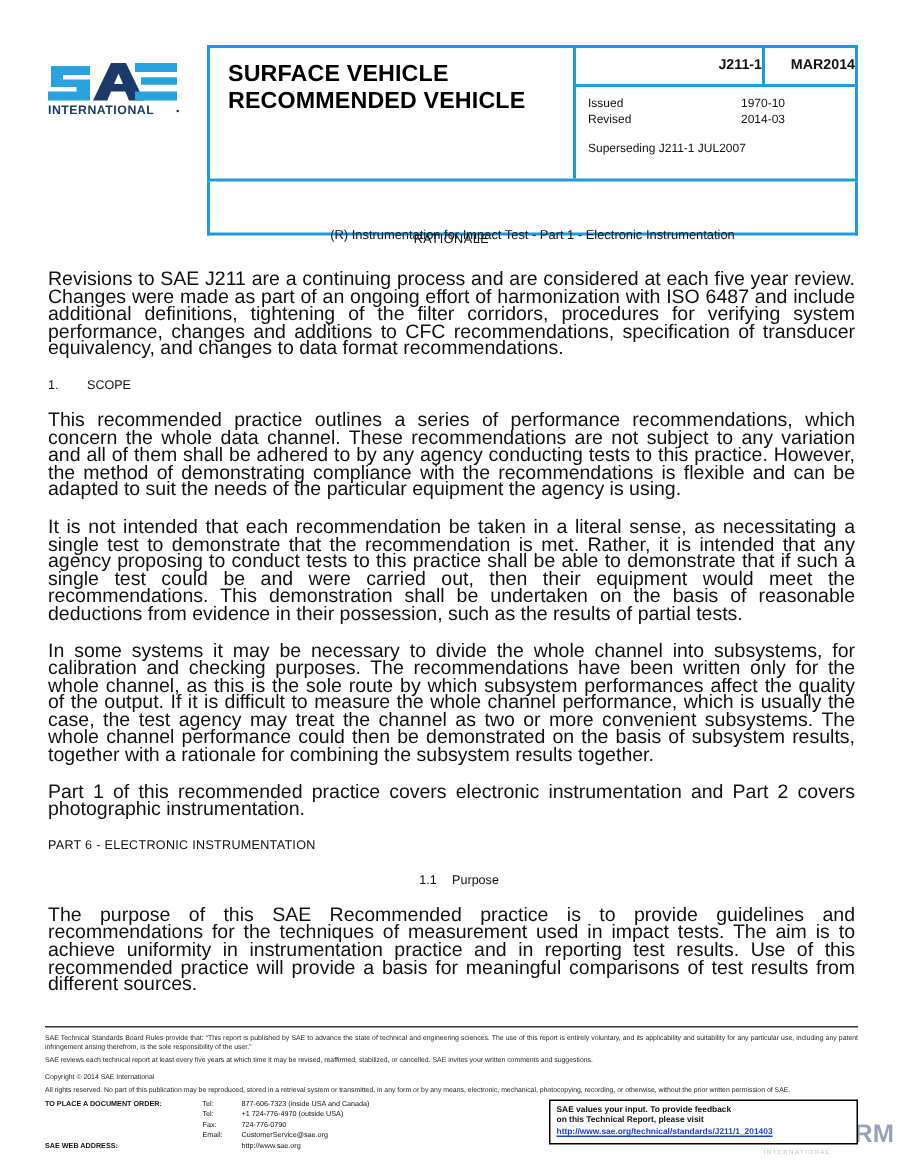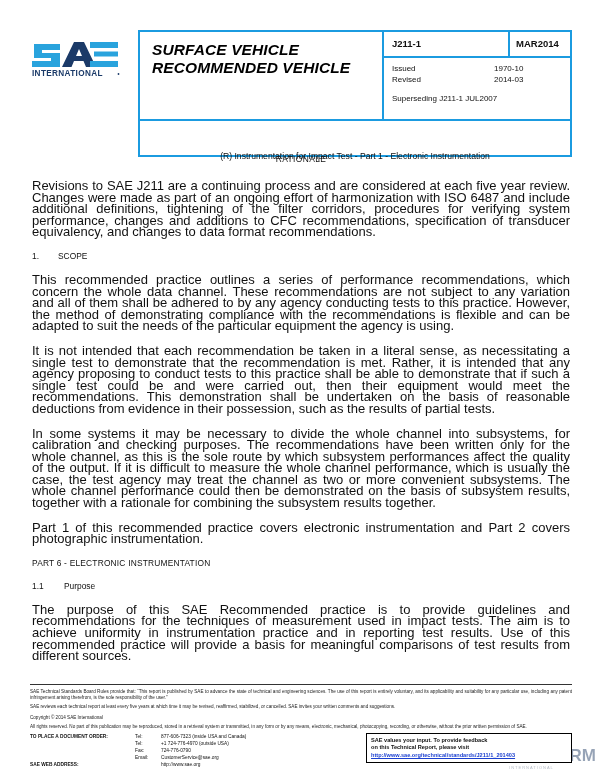--- a/index.html
+++ b/index.html
@@ -54,34 +54,34 @@
     padding: 9px 10px 0 12px;
     box-sizing: border-box;
   }
   .hdr-title-cell .l1,
   .hdr-title-cell .l2 {
     font-size: 15.5px;
     font-weight: bold;
     letter-spacing: 0.1px;
     line-height: 17.5px;
     color: #000;
-    font-style: italic;
   }
   .hdr-right {
     width: 186px;
     flex: 0 0 186px;
     display: flex;
     flex-direction: column;
     box-sizing: border-box;
   }
   .hdr-idrow {
     display: flex;
     height: 24px;
     flex: 0 0 24px;
     border-bottom: 2px solid #1b9be0;
+    text-align: right;
   }
   .hdr-docnum {
     flex: 1 1 auto;
     border-right: 2px solid #1b9be0;
     font-size: 9.5px;
     font-weight: bold;
     padding: 6px 0 0 8px;
     box-sizing: border-box;
   }
   .hdr-docdate {
@@ -147,20 +147,21 @@
   }
   .sec-head .num { display: inline-block; width: 26px; }
   .part-head {
     font-size: 8.4px;
     letter-spacing: 0.2px;
     margin: 0 0 13px 0;
   }
   .sub-head {
     font-size: 8.4px;
     margin: 0 0 13px 0;
+    text-align: center;
   }
   .sub-head .num { display: inline-block; width: 32px; }
 
   
   .footer {
     position: absolute;
     left: 30px;
     right: 28px;
     bottom: 8px;
   }

